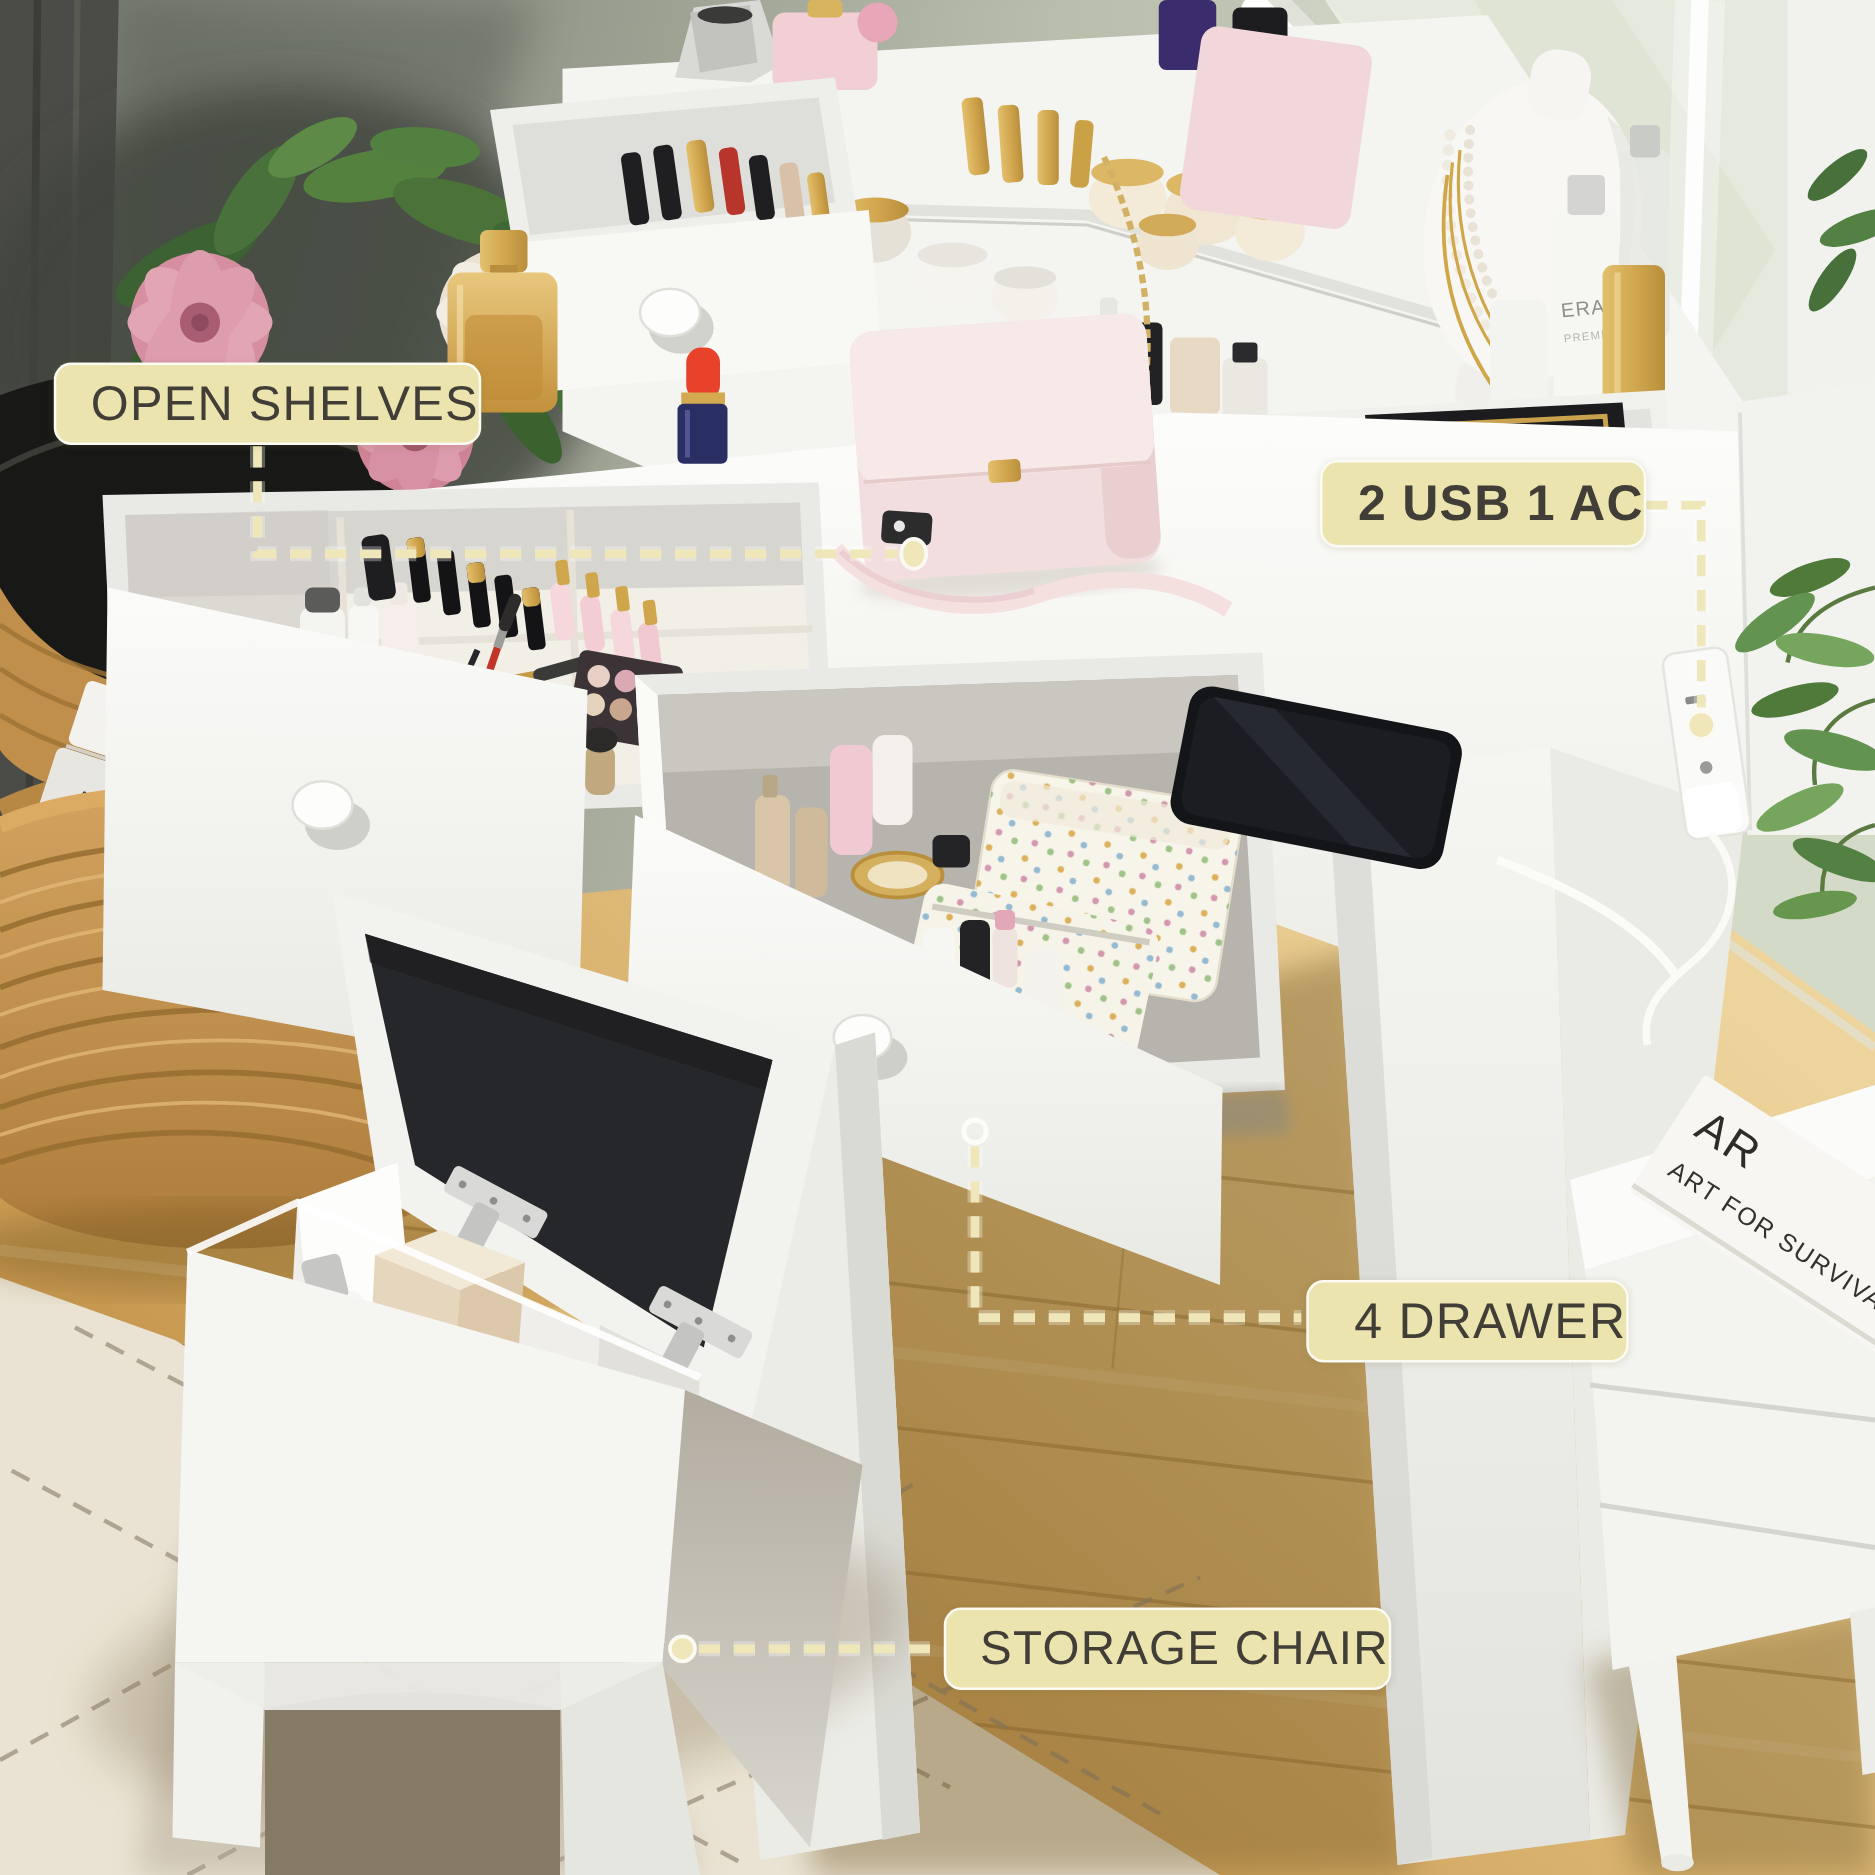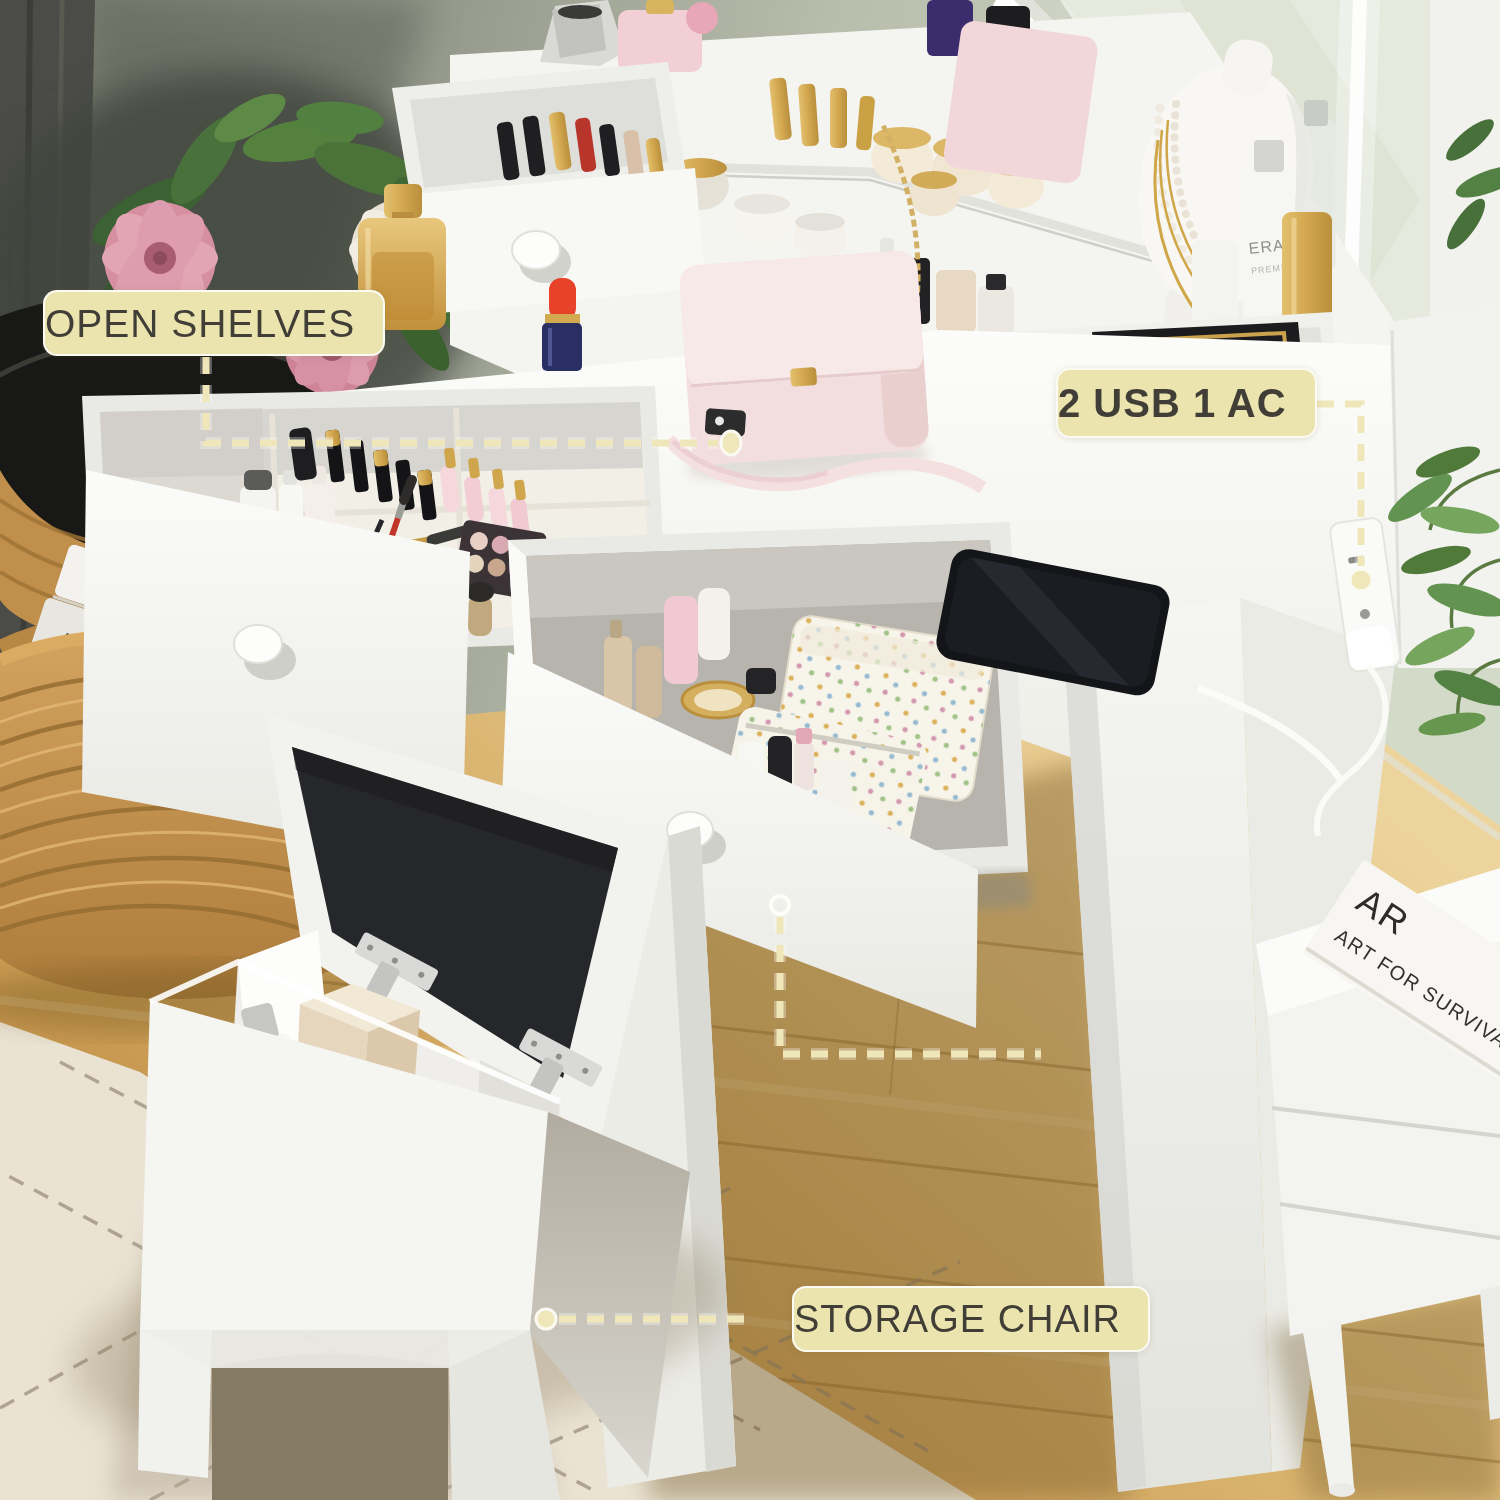--- a/index.html
+++ b/index.html
@@ -1,30 +1,30 @@
 <!DOCTYPE html>
 <html><head>
 <meta charset="utf-8">
 <style>
   html,body{margin:0;padding:0;background:#ccd1c0;}
   .stage{position:relative;width:1500px;height:1500px;overflow:hidden;
          font-family:"Liberation Sans",sans-serif;}
   .stage svg{position:absolute;left:0;top:0;}
   .callout{
     position:absolute;box-sizing:border-box;
-    display:flex;align-items:center;justify-content:flex-start;
+    display:flex;align-items:center;justify-content:flex-end;
     background:#ebe4ae;border:2px solid rgba(255,255,255,.85);
     border-radius:14px;color:#403e37;letter-spacing:1px;
     font-size:40px;line-height:1;white-space:nowrap;
     box-shadow:0 1px 6px rgba(120,110,60,.18);
   }
   #lbl-open-shelves{left:43px;top:290px;width:342px;height:66px;font-size:39px;}
   #lbl-usb{left:1056px;top:368px;width:261px;height:70px;font-weight:bold;}
   #lbl-drawer{left:1045px;top:1024px;width:258px;height:66px;}
-  #lbl-chair{left:755px;top:1286px;width:358px;height:66px;font-size:38px;margin-left:37px;}
+  #lbl-chair{left:755px;top:1286px;width:358px;height:66px;font-size:38px;}
   text{font-family:"Liberation Sans",sans-serif;}
 </style>
 </head>
 <body>
 
 <div class="stage">
 <svg width="1500" height="1500" viewBox="0 0 1500 1500">
 <defs>
   <linearGradient id="wallGrad" x1="0" y1="0" x2="1" y2="0.15">
     <stop offset="0" stop-color="#71766a"></stop>
@@ -618,16 +618,19 @@
   <circle cx="546" cy="1319" r="10" fill="#efe7ba" stroke="#fbfaf2" stroke-width="3"></circle>
 </g>
 </svg>
 
 <div class="callout" id="lbl-open-shelves">
   <span>OPEN SHELVES</span>
 </div>
 <div class="callout" id="lbl-usb">
   <span>2 USB 1 AC</span>
 </div>
+<div class="callout" id="lbl-drawer">
+  <span>4 DRAWER</span>
+</div>
 <div class="callout" id="lbl-chair">
   <span>STORAGE CHAIR</span>
 </div>
 </div>
 
 </body></html>

